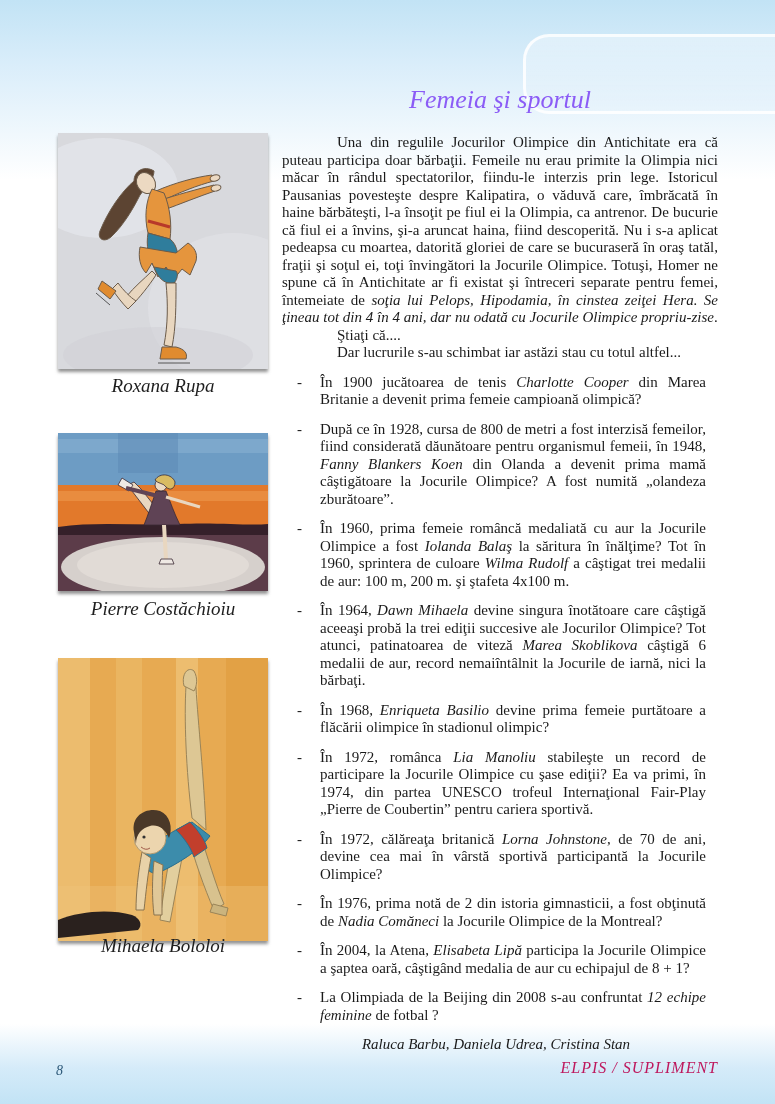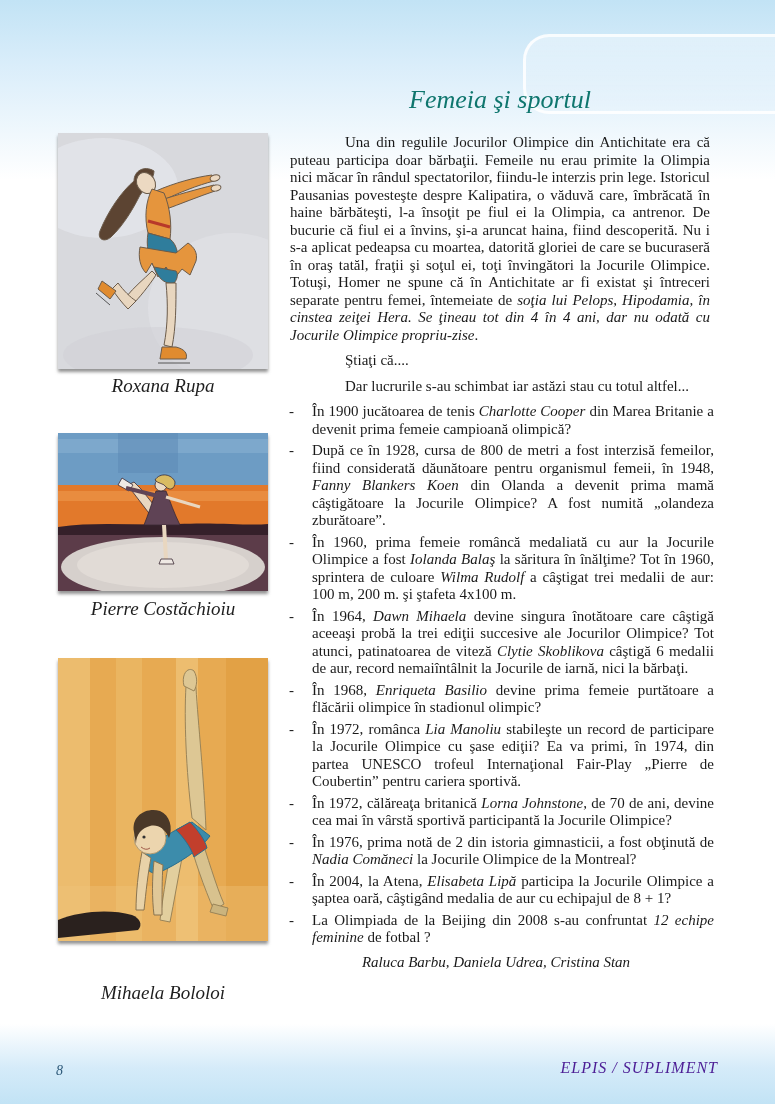--- a/index.html
+++ b/index.html
@@ -15,36 +15,36 @@
     border:3px solid rgba(255,255,255,0.85);border-radius:26px;
     background:linear-gradient(180deg,rgba(255,255,255,0.35),rgba(255,255,255,0));}
   
   .fig{position:absolute;left:58px;width:210px;box-shadow:0 3px 3px rgba(60,60,60,0.55);}
   .fig svg{display:block;}
   .fig1{top:133px;height:236px;}
   .fig2{top:433px;height:158px;}
   .fig3{top:658px;height:283px;}
   .caption{position:absolute;left:58px;width:210px;text-align:center;
     font-style:italic;font-size:19px;line-height:18px;color:#1e1e1e;}
-  .cap1{top:377px;} .cap2{top:600px;} .cap3{top:984px;}
+  .cap1{top:377px;} .cap2{top:600px;} .cap3{top:937px;}
   
   .text-col{position:absolute;left:282px;top:84px;width:436px;
     font-size:15px;line-height:17.5px;text-align:justify;}
   .title{text-align:center;font-style:italic;font-size:26px;line-height:32px;
-    margin:0 0 18px 0;font-weight:normal;color:#0f766e;}
-  .text-col p{margin:8px;}
+    margin:0 0 18px 0;font-weight:normal;color:#8b5cf6;}
+  .text-col p{margin:0;}
   .indent{text-indent:55px;}
   ul.facts{list-style:none;margin:0;padding:0;}
-  ul.facts li{position:relative;padding-left:26px;margin:4px;}
+  ul.facts li{position:relative;padding-left:26px;margin:12px;}
   ul.facts li::before{content:"-";position:absolute;left:3px;top:0;}
   .byline{text-align:center;font-style:italic;margin-top:7px !important;padding-right:8px;}
   
   .page-num{position:absolute;left:56px;top:1063px;font-style:italic;font-size:14px;color:#2c5878;}
   .journal{position:absolute;right:57px;top:1059px;font-style:italic;font-size:16px;
-    letter-spacing:1px;color:#4c1d95;}
+    letter-spacing:1px;color:#be185d;}
 </style>
 </head>
 <body>
 
 <div class="page">
 
   <div class="top-band"></div>
   <div class="top-tab"></div>
   <div class="bottom-band"></div>
 
@@ -138,21 +138,21 @@
 
   <div class="text-col">
     <h1 class="title">Femeia şi sportul</h1>
     <p class="indent"><span>Una din regulile Jocurilor Olimpice din Antichitate era că puteau participa doar bărbaţii. Femeile nu erau primite la Olimpia nici măcar în rândul spectatorilor, fiindu-le interzis prin lege. Istoricul Pausanias povesteşte despre Kalipatira, o văduvă care, îmbrăcată în haine bărbăteşti, l-a însoţit pe fiul ei la Olimpia, ca antrenor. De bucurie că fiul ei a învins, şi-a aruncat haina, fiind descoperită. Nu i s-a aplicat pedeapsa cu moartea, datorită gloriei de care se bucuraseră în oraş tatăl, fraţii şi soţul ei, toţi învingători la Jocurile Olimpice. Totuşi, Homer ne spune că în Antichitate ar fi existat şi întreceri separate pentru femei, întemeiate de </span><i>soţia lui Pelops, Hipodamia, în cinstea zeiţei Hera. Se ţineau tot din 4 în 4 ani, dar nu odată cu Jocurile Olimpice  propriu-zise</i><span>.</span></p>
     <p class="indent">Ştiaţi că....</p>
     <p class="indent">Dar lucrurile s-au schimbat iar astăzi stau cu totul altfel...</p>
     <ul class="facts">
       <li><span>În 1900 jucătoarea de tenis </span><i>Charlotte Cooper</i><span> din Marea Britanie a devenit prima femeie campioană olimpică?</span></li>
       <li><span>După ce în 1928, cursa de 800 de metri a fost interzisă femeilor, fiind considerată dăunătoare pentru organismul femeii, în 1948, </span><i>Fanny Blankers Koen</i><span> din Olanda a devenit prima mamă câştigătoare la Jocurile Olimpice? A fost numită „olandeza zburătoare”.</span></li>
       <li><span>În 1960, prima femeie româncă medaliată cu aur la Jocurile Olimpice  a fost  </span><i>Iolanda Balaş</i><span> la  săritura în înălţime? Tot în 1960, sprintera de culoare </span><i>Wilma Rudolf</i><span> a câştigat trei medalii de aur: 100 m, 200 m. şi ştafeta 4x100 m.</span></li>
-      <li><span>În 1964, </span><i>Dawn Mihaela</i><span> devine singura înotătoare care câştigă aceeaşi probă la trei ediţii succesive ale Jocurilor Olimpice? Tot atunci, patinatoarea de viteză </span><i>Clytie Skoblikova</i><span> câştigă 6 medalii de aur,  record nemaiîntâlnit la Jocurile de iarnă, nici la bărbaţi.</span></li>
+      <li><span>În 1964, </span><i>Dawn Mihaela</i><span> devine singura înotătoare care câştigă aceeaşi probă la trei ediţii succesive ale Jocurilor Olimpice? Tot atunci, patinatoarea de viteză </span><i>Marea Skoblikova</i><span> câştigă 6 medalii de aur,  record nemaiîntâlnit la Jocurile de iarnă, nici la bărbaţi.</span></li>
       <li><span>În 1968, </span><i>Enriqueta Basilio</i><span> devine prima  femeie purtătoare a flăcării olimpice în stadionul olimpic?</span></li>
       <li><span>În 1972, românca </span><i>Lia Manoliu</i><span> stabileşte un record de participare la Jocurile Olimpice cu şase ediţii? Ea va primi, în 1974, din partea UNESCO trofeul Internaţional Fair-Play „Pierre de Coubertin” pentru cariera sportivă.</span></li>
       <li><span>În 1972, călăreaţa britanică </span><i>Lorna Johnstone</i><span>, de 70 de ani, devine cea mai în vârstă sportivă participantă la Jocurile Olimpice?</span></li>
       <li><span>În 1976, prima notă de 2 din istoria gimnasticii, a fost obţinută de </span><i>Nadia Comăneci</i><span>  la Jocurile Olimpice de la Montreal?</span></li>
       <li><span>În 2004, la Atena, </span><i>Elisabeta Lipă</i><span> participa la Jocurile Olimpice a şaptea oară, câştigând medalia de aur cu echipajul de 8 + 1?</span></li>
       <li><span>La Olimpiada de la Beijing din 2008 s-au confruntat </span><i>12 echipe feminine</i><span> de fotbal ?</span></li>
     </ul>
     <p class="byline">Raluca  Barbu, Daniela Udrea, Cristina Stan</p>
   </div>
 

